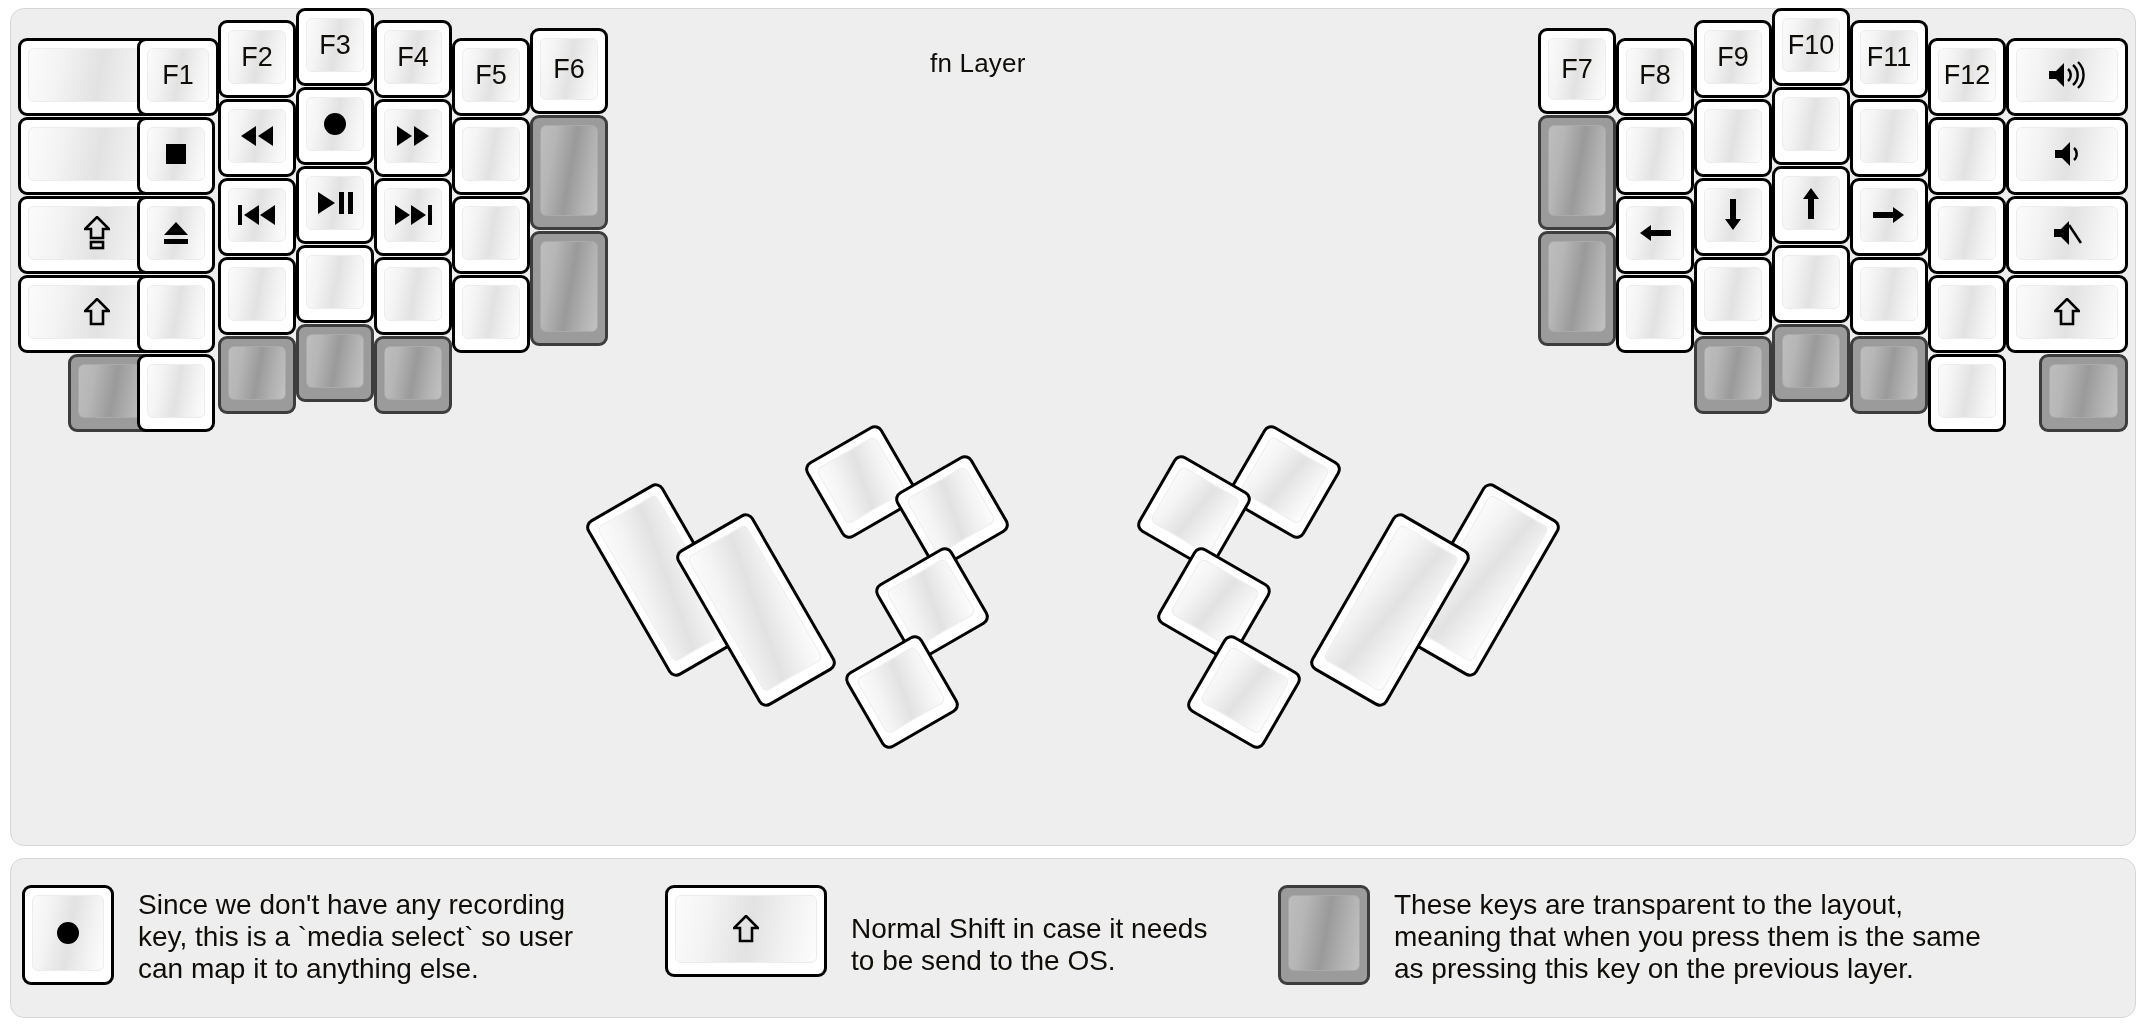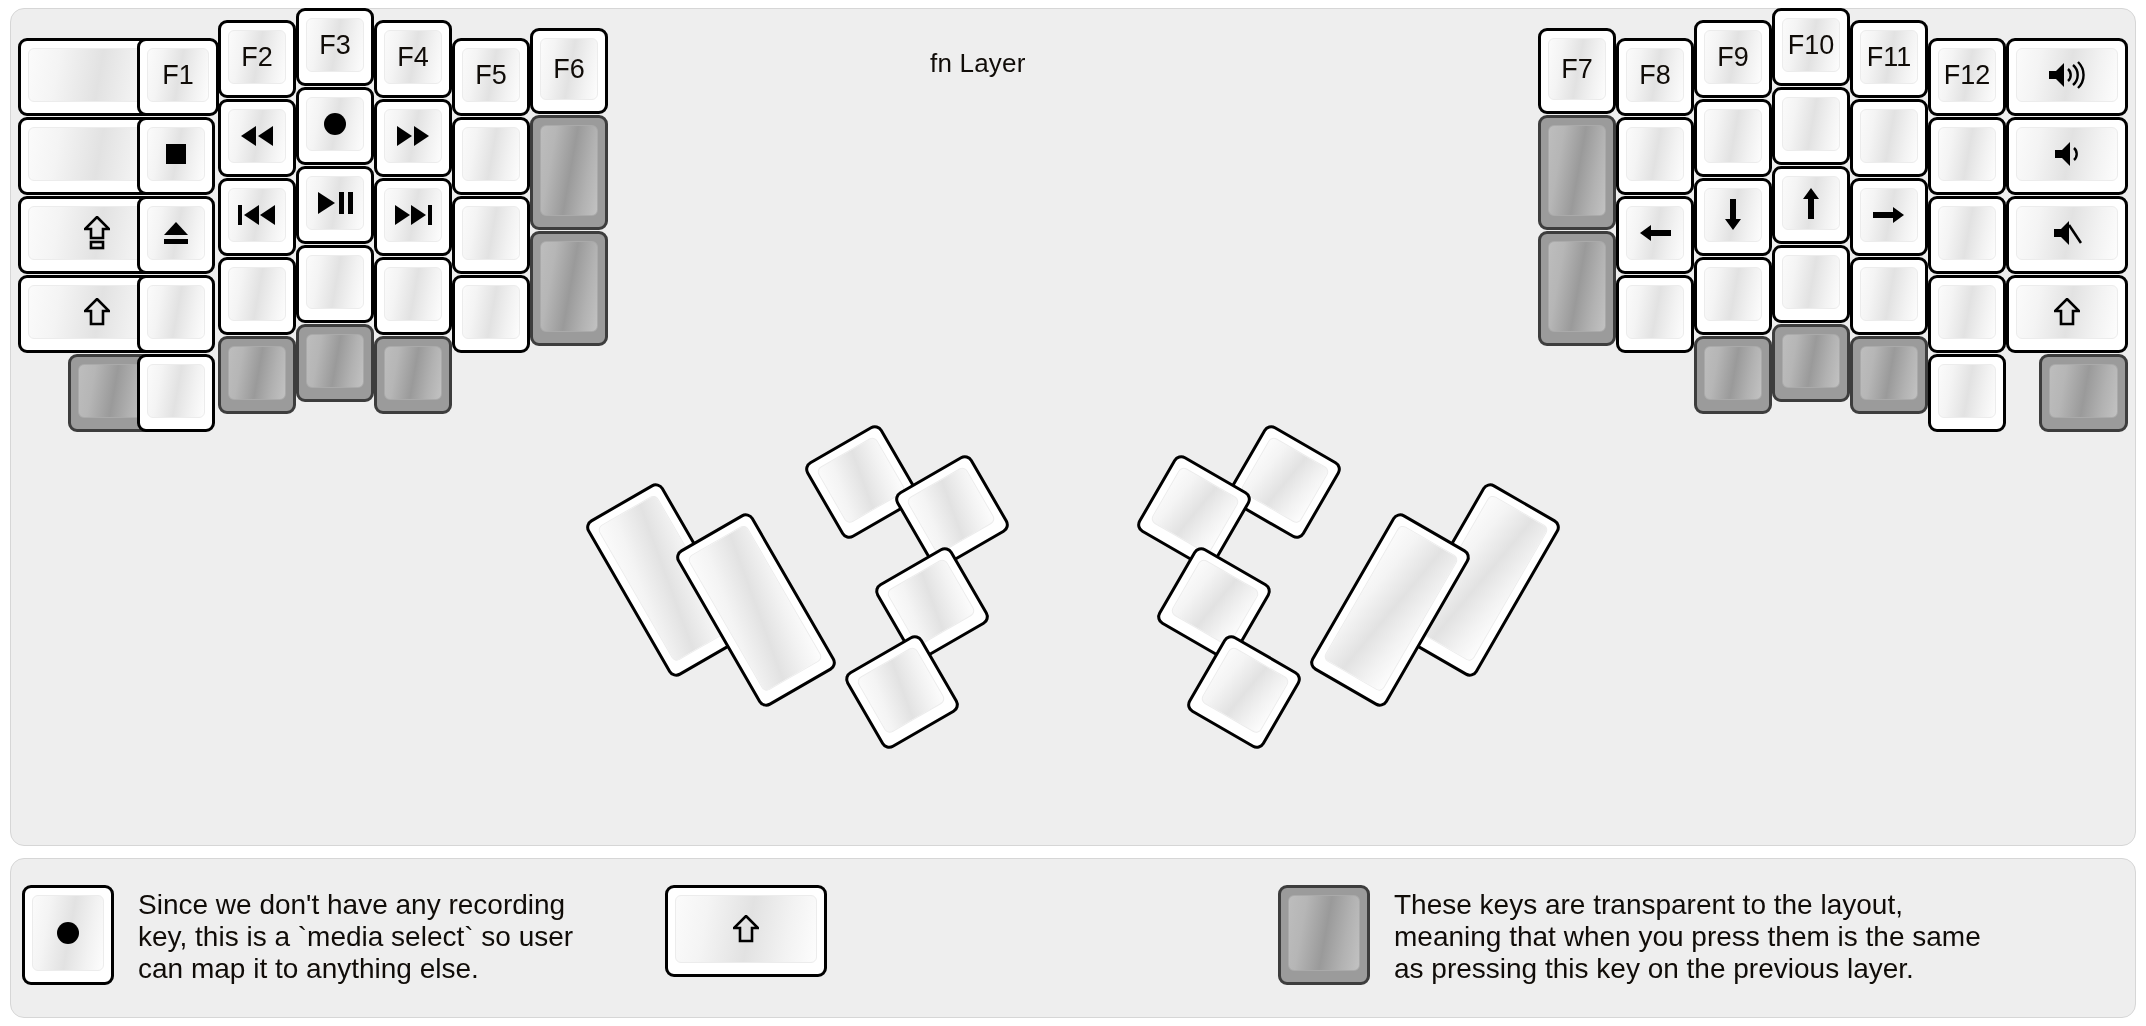--- a/index.html
+++ b/index.html
@@ -494,20 +494,22 @@
       <div class="legend-item" style="left: 665px; top: 885px;">
         <div class="key legend-key" style="position: relative; width: 162px; height: 92px;">
           <div class="top">
             <span class="glyph">
               <svg class="ic" width="26" height="28" viewBox="0 0 26 28" fill="#000">
                 <path d="M13 1 L25 13 L19 13 L19 26 L7 26 L7 13 L1 13 Z" fill="none" stroke="#000" stroke-width="2.6"></path>
               </svg>
             </span>
           </div>
         </div>
+        <div class="legend-text">Normal Shift in case it needs
+to be send to the OS.</div>
       </div>
       <div class="legend-item" style="left: 1278px; top: 885px;">
         <div class="key legend-key trans" style="position: relative; width: 92px; height: 100px;">
           <div class="top"></div>
         </div>
         <div class="legend-text">These keys are transparent to the layout,
 meaning that when you press them is the same
 as pressing this key on the previous layer.</div>
       </div>
     </div>

